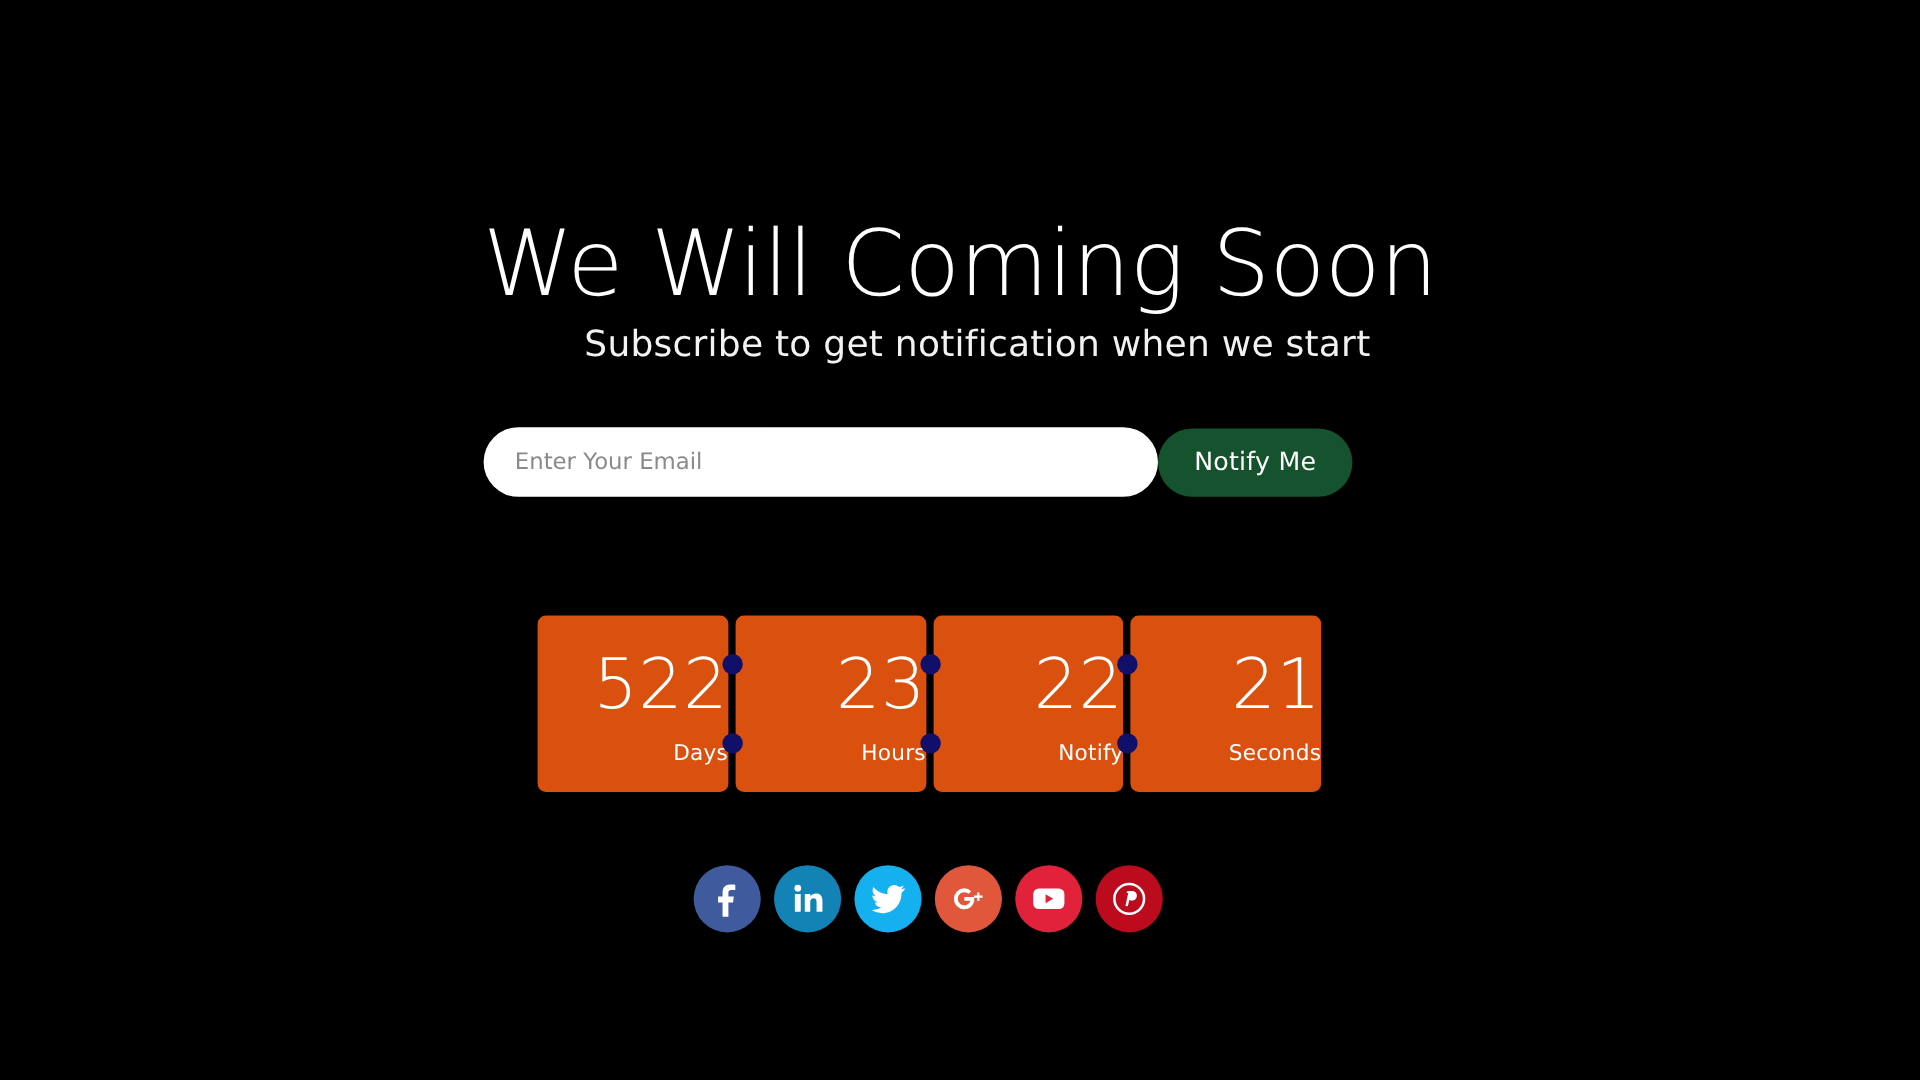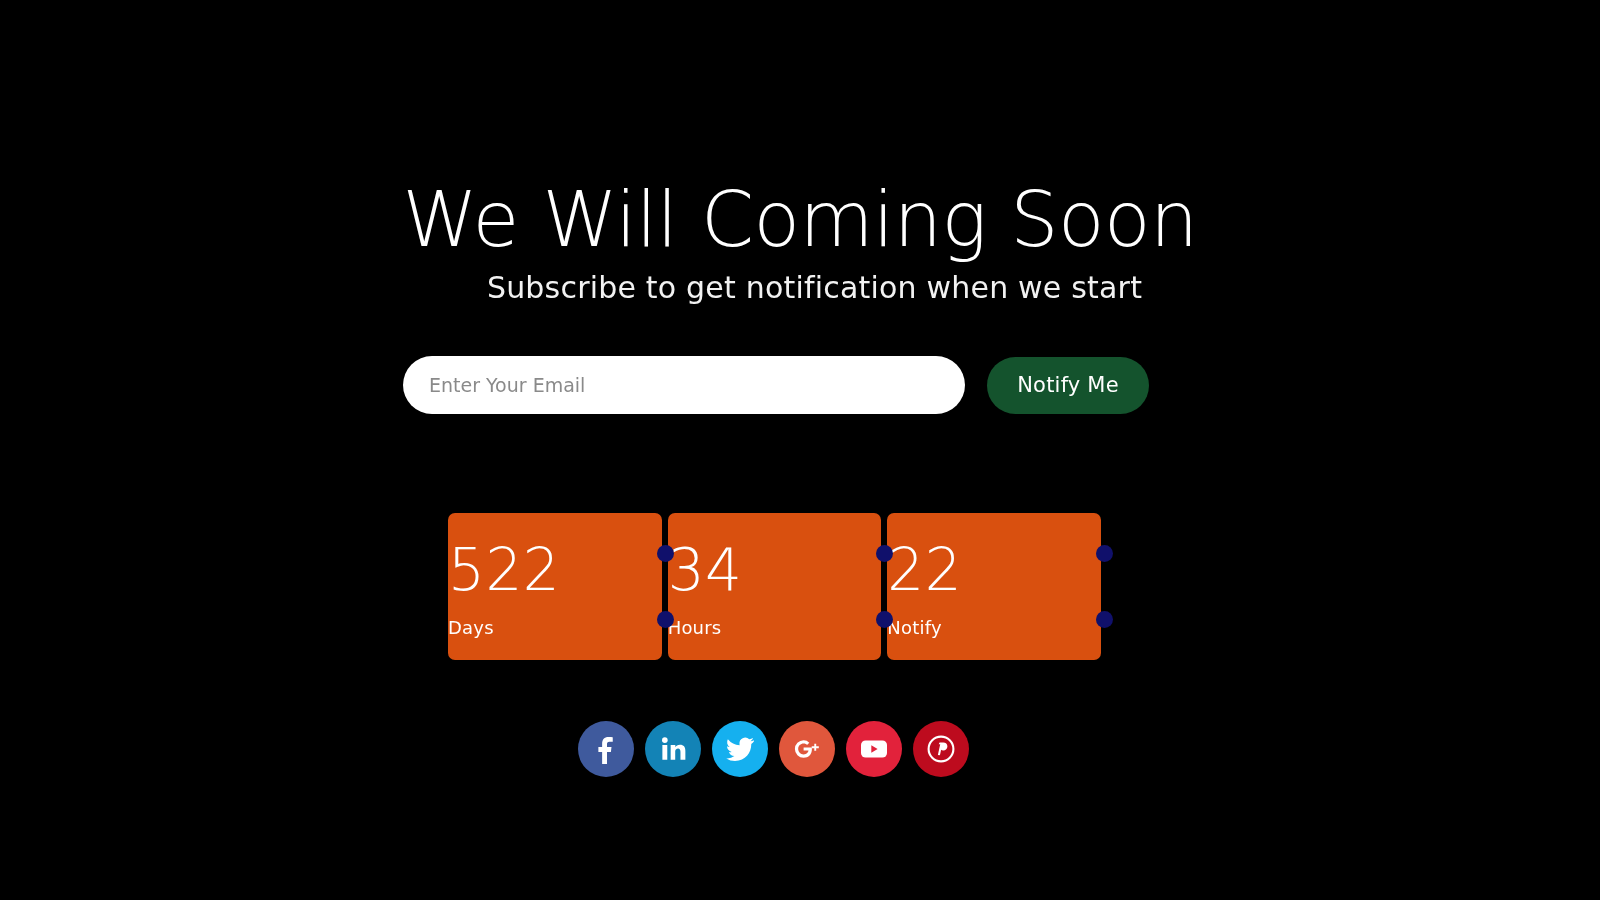--- a/index.html
+++ b/index.html
@@ -53,21 +53,20 @@
 
   
   .subscribe-row {
     position: absolute;
     left: 403px;
     top: 356px;
     width: 746px;
     height: 58px;
     display: flex;
     align-items: center;
-    gap: 22px;
   }
 
   .email-field {
     width: 562px;
     height: 58px;
     border-radius: 30px;
     border: none;
     outline: none;
     background: #ffffff;
     padding: 0 26px;
@@ -106,21 +105,21 @@
     align-items: stretch;
   }
 
   .cd-cell {
     position: relative;
     flex: 1 1 0;
     background: #d9500f;
     border-radius: 7px;
     display: flex;
     flex-direction: column;
-    align-items: flex-start;
+    align-items: flex-end;
     justify-content: center;
     color: #ffffff;
   }
   .cd-cell + .cd-cell { margin-left: 6px; }
 
   .cd-value {
     font-size: 58px;
     font-weight: 300;
     line-height: 1;
     margin-top: 4px;
@@ -205,31 +204,35 @@
 
   <div class="countdown">
 
     <div class="cd-cell">
       <div class="cd-value">522</div>
       <div class="cd-label">Days</div>
       <span class="cd-dots"></span>
     </div>
 
     <div class="cd-cell">
-      <div class="cd-value">34</div>
+      <div class="cd-value">23</div>
       <div class="cd-label">Hours</div>
       <span class="cd-dots"></span>
     </div>
 
     <div class="cd-cell">
       <div class="cd-value">22</div>
       <div class="cd-label">Notify</div>
       <span class="cd-dots"></span>
     </div>
 
+    <div class="cd-cell">
+      <div class="cd-value">21</div>
+      <div class="cd-label">Seconds</div>
+    </div>
 
   </div>
 
   <div class="socials">
 
     <a class="soc soc-facebook" href="#">
       <span>
         <svg width="30" height="30" viewBox="0 0 24 24" fill="#ffffff" aria-hidden="true">
           <path d="M15.1 6.2h2.3V2.6c-.4-.05-1.8-.17-3.4-.17-3.4 0-5.1 2.1-5.1 5.4v2.6H5.9v4h3v10.1h3.9V14.4h3.1l.5-4h-3.6V8.2c0-1.2.3-2 2-2z"></path>
         </svg>

